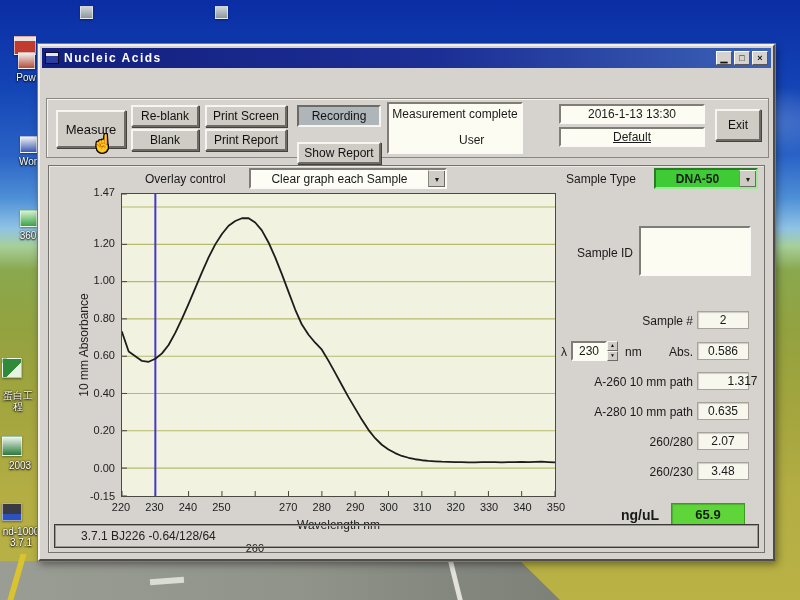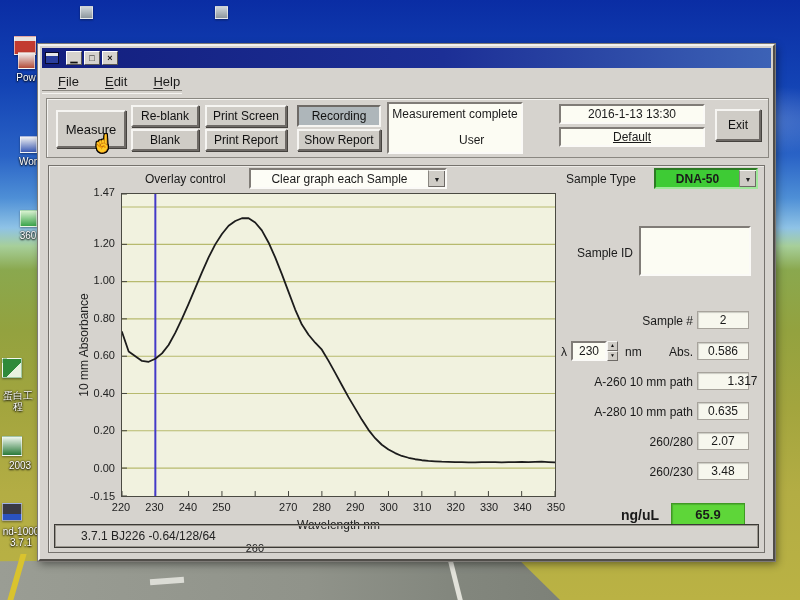--- a/index.html
+++ b/index.html
@@ -119,42 +119,38 @@
   <div class="dlabel" style="left:0px;top:460px;width:40px;">2003</div>
 
   <div class="dicon" style="left:2px;top:503px;width:20px;height:18px;background:linear-gradient(#3a3a44 0 60%,#2a52c0 60% 100%);"></div>
   <div class="dlabel" style="left:0px;top:526px;width:42px;">nd-1000 3.7.1</div>
 </div>
 
 <div class="window">
 
   <div class="titlebar">
     <div class="app-icon"></div>
+    <div class="title-text">Nucleic Acids</div>
     <div class="winbtn">▁</div>
     <div class="winbtn">□</div>
     <div class="winbtn">×</div>
   </div>
 
-  <div class="menubar">
-    <span class="menu-item"><u>F</u>ile</span>
-    <span class="menu-item"><u>E</u>dit</span>
-    <span class="menu-item"><u>H</u>elp</span>
-  </div>
 
   <div class="toolbar">
     <div class="btn" style="left:9px;top:11px;width:70px;height:38px;font-size:13px;">
       <span>Measure</span>
       <span class="hand-cursor">☝</span>
     </div>
     <div class="btn" style="left:84px;top:6px;width:68px;height:22px;">Re-blank</div>
     <div class="btn" style="left:84px;top:30px;width:68px;height:22px;">Blank</div>
     <div class="btn" style="left:158px;top:6px;width:82px;height:22px;">Print Screen</div>
     <div class="btn" style="left:158px;top:30px;width:82px;height:22px;">Print Report</div>
     <div class="btn pressed" style="left:250px;top:6px;width:84px;height:22px;">Recording</div>
-    <div class="btn" style="left:250px;top:30px;width:84px;height:22px;">Show Report</div>
+    <div class="btn" style="left:250px;top:43px;width:84px;height:22px;">Show Report</div>
 
     <div class="sunken" style="position:absolute;left:340px;top:3px;width:136px;height:52px;font-size:12px;text-align:center;padding-top:3px;">Measurement complete</div>
 
     <div class="tb-label" style="left:412px;top:34px;">User</div>
     <div class="sunken" style="position:absolute;left:512px;top:5px;width:146px;height:20px;font-size:12px;display:flex;align-items:center;justify-content:center;">2016-1-13 13:30</div>
     <div class="sunken" style="position:absolute;left:512px;top:28px;width:146px;height:20px;font-size:12px;display:flex;align-items:center;justify-content:center;text-decoration:underline;">Default</div>
 
     <div class="btn" style="left:668px;top:10px;width:46px;height:32px;">Exit</div>
   </div>
 

